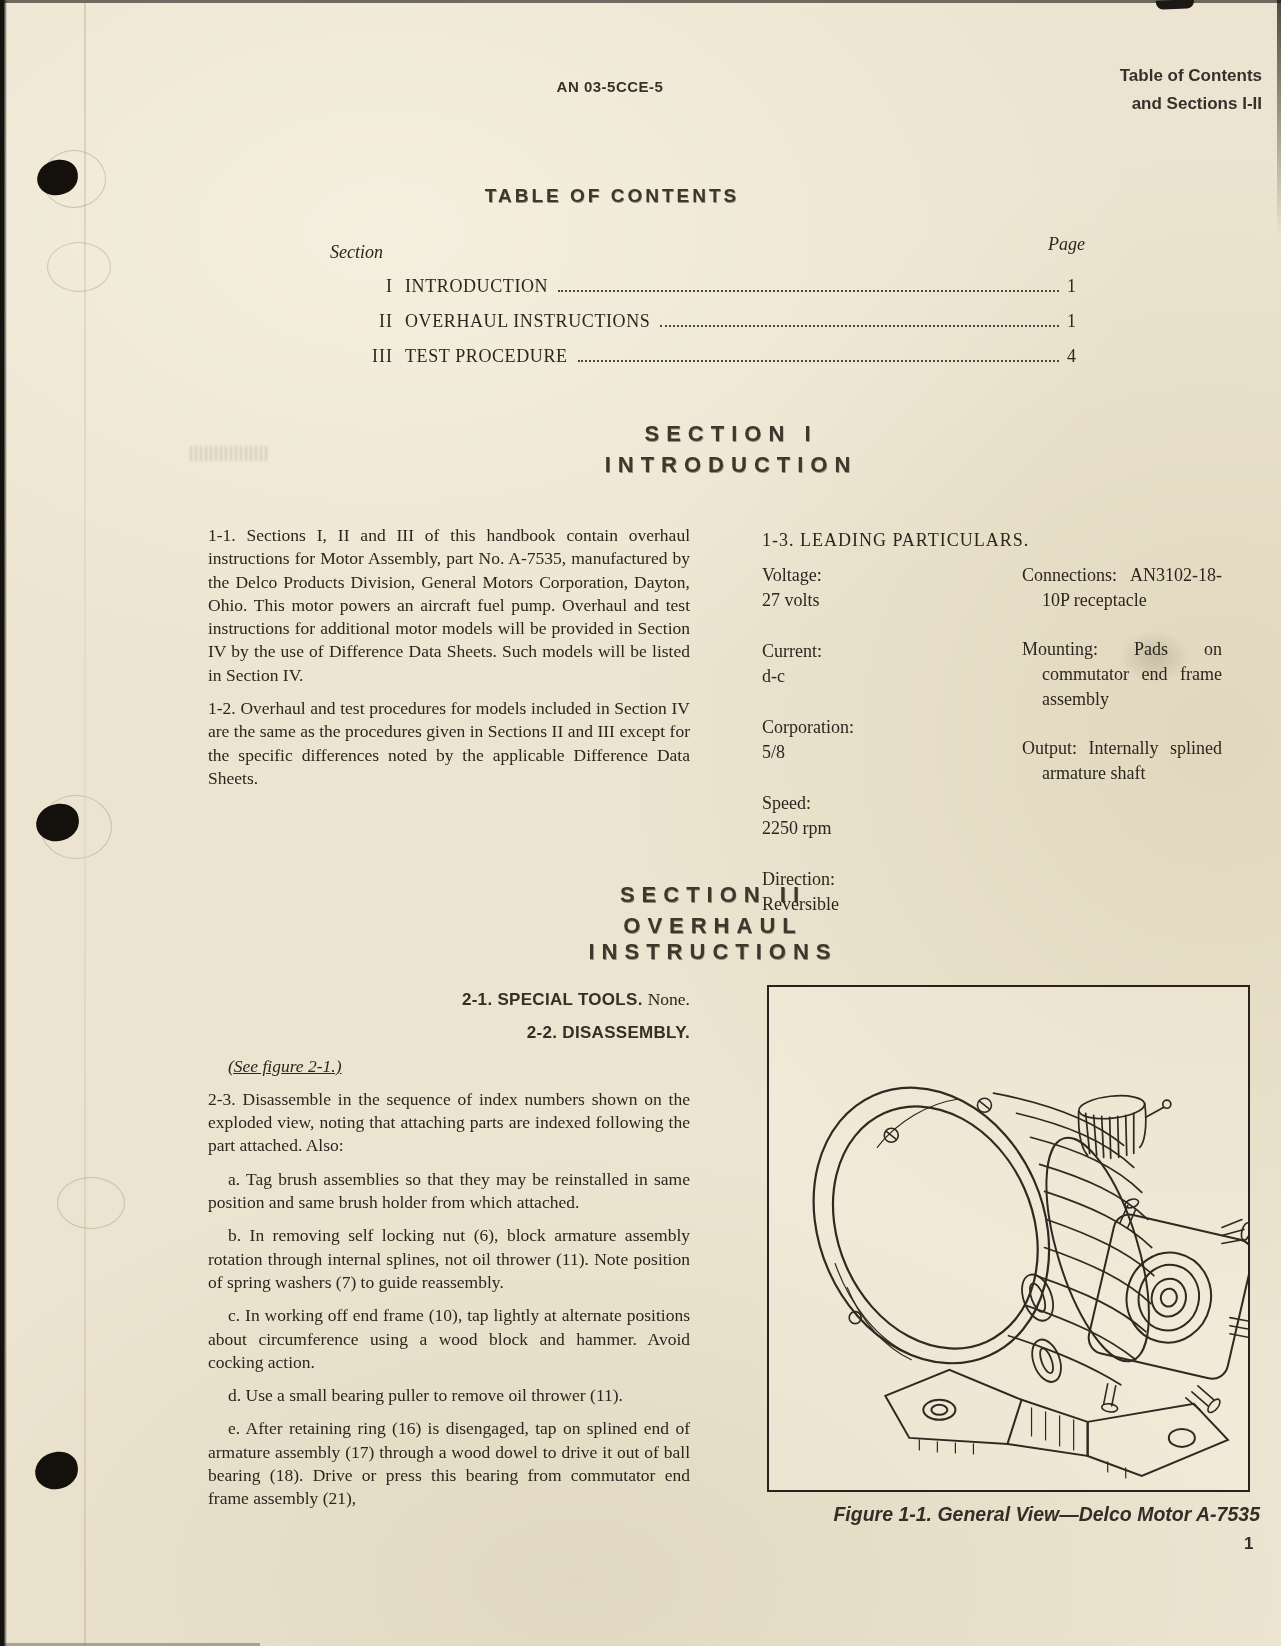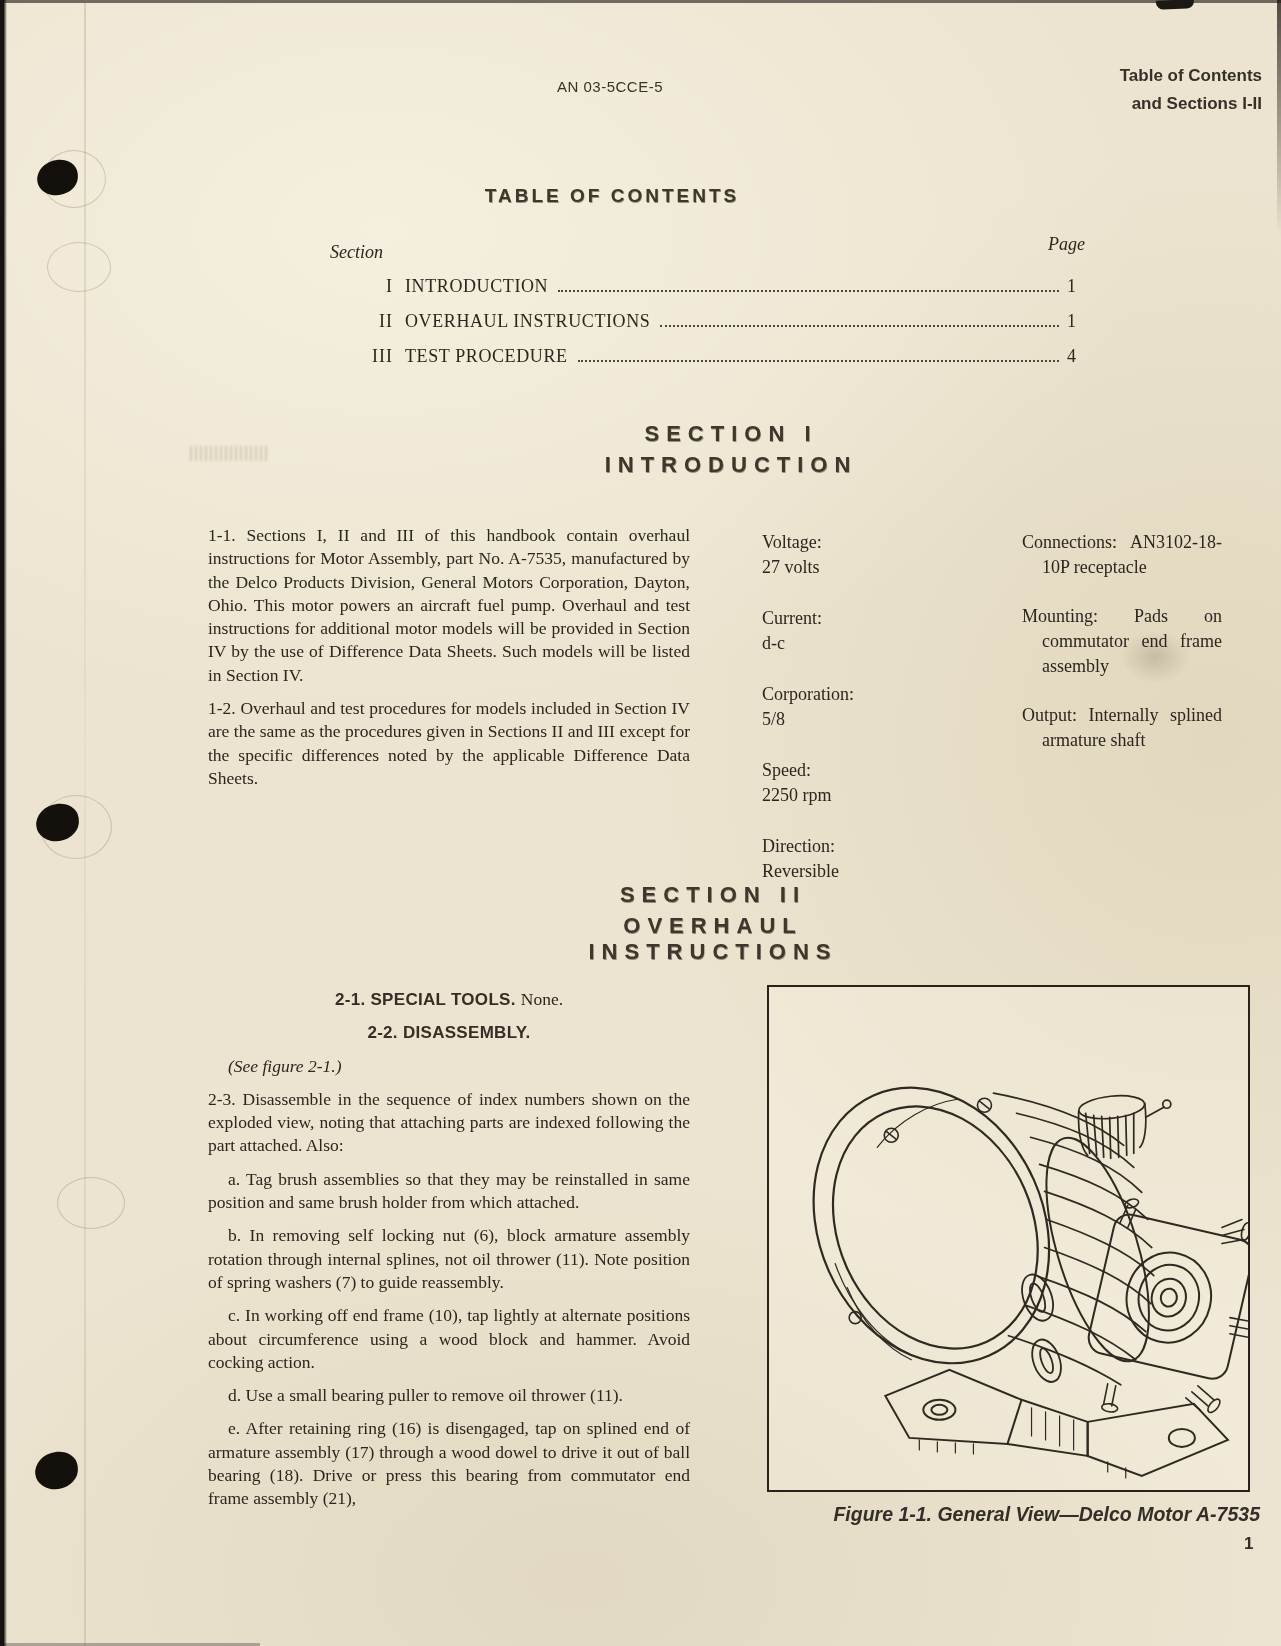--- a/index.html
+++ b/index.html
@@ -29,21 +29,21 @@
   .ring1{left:42px;top:150px;width:62px;height:56px;}
   .ring2{left:47px;top:242px;width:62px;height:48px;}
   .ring3{left:40px;top:795px;width:70px;height:62px;}
   .ring4{left:57px;top:1177px;width:66px;height:50px;}
   .stamp{left:190px;top:446px;width:78px;height:15px;opacity:.5;filter:blur(1px);
     background:repeating-linear-gradient(90deg,rgba(110,95,70,.45) 0 2px,transparent 2px 5px);}
   .stain1{left:1106px;top:620px;width:98px;height:74px;border-radius:50%;
     background:radial-gradient(closest-side,rgba(95,85,60,.22),rgba(95,85,60,0) 72%);}
   
   .sans{font-family:"Liberation Sans","DejaVu Sans",sans-serif;}
-  .doc-number{left:460px;top:78px;width:300px;text-align:center;font-weight:400;font-size:15px;letter-spacing:.5px;color:#38322a;}
+  .doc-number{left:460px;top:78px;width:300px;text-align:center;font-weight:700;font-size:15px;letter-spacing:.5px;color:#38322a;}
   .hdr-right{left:1020px;top:62px;width:242px;text-align:right;font-weight:700;font-size:17px;line-height:28px;color:#35302a;}
   .heading{font-weight:700;color:#3e382c;text-shadow:.6px .6px 0 rgba(40,34,24,.45);}
   .toc-title{left:402px;top:185px;width:420px;text-align:center;font-size:19px;letter-spacing:3px;}
   .sec-head{width:400px;text-align:center;font-size:22px;letter-spacing:7px;}
   .s1a{left:531px;top:421px;}  .s1b{left:531px;top:452px;}
   .s2a{left:513px;top:882px;}  .s2b{left:513px;top:913px;}
   
   .toc{left:330px;top:238px;width:755px;font-size:18px;}
   .toc .labels{position:relative;height:38px;font-style:italic;}
   .toc .lab-sec{position:absolute;left:0;top:4px;}
@@ -59,23 +59,23 @@
   .colL p{margin:0 0 10px 0;}
   .colR{left:762px;top:530px;width:460px;font-size:18px;}
   .lp-head{letter-spacing:1px;font-size:18px;margin:0 0 12px 0;}
   .spec-grid{position:relative;}
   .spec-row{display:flex;line-height:25px;margin-bottom:26px;flex-direction:column;}
   .spec-label{width:125px;}
   .spec-right{position:absolute;left:260px;top:0;width:200px;line-height:25px;}
   .spec-r{padding-left:20px;text-indent:-20px;margin-bottom:24px;text-align:justify;}
   
   .s2L{top:988px;}
-  .h2x{font-family:"Liberation Sans","DejaVu Sans",sans-serif;font-weight:700;font-size:17px;letter-spacing:.3px;color:#332e26;margin:0 0 9px 0;text-align:center;}
+  .h2x{font-family:"Liberation Sans","DejaVu Sans",sans-serif;font-weight:700;font-size:17px;letter-spacing:.3px;color:#332e26;margin:0 0 9px 0;text-align:right;}
   .h2x .val{font-family:"Liberation Serif","DejaVu Serif",serif;font-weight:400;font-size:17.5px;color:#2b261e;letter-spacing:0;}
-  .seefig{font-style:italic;text-indent:20px;margin:0 0 8px 0;text-align:left;}
+  .seefig{font-style:italic;text-indent:20px;margin:0 0 8px 0;text-align:left;text-decoration:underline;}
   .item{text-indent:20px;margin:0 0 8px 0;}
   .p23{margin:0 0 9px 0;}
   
   .figure-box{left:767px;top:985px;width:483px;height:507px;border:2.5px solid #27221b;box-sizing:border-box;
     background:rgba(255,251,238,.25);}
   .figure-box svg{display:block;width:100%;height:100%;}
   .fig-caption{left:790px;top:1503px;width:470px;text-align:right;font-weight:700;font-style:italic;font-size:19.5px;color:#332e27;}
   .page-num{left:1244px;top:1534px;font-weight:700;font-size:17px;color:#332e26;}
 </style>
 </head>
@@ -133,20 +133,21 @@
 
   <div class="abs sans heading sec-head s1a">SECTION I</div>
   <div class="abs sans heading sec-head s1b">INTRODUCTION</div>
 
   <div class="abs colL s1L">
     <p>1-1.  Sections I, II and III of this handbook contain overhaul instructions for Motor Assembly, part No. A-7535, manufactured by the Delco Products Division, General Motors Corporation, Dayton, Ohio. This motor powers an aircraft fuel pump. Overhaul and test instructions for additional motor models will be provided in Section IV by the use of Difference Data Sheets. Such models will be listed in Section IV.</p>
     <p>1-2.  Overhaul and test procedures for models included in Section IV are the same as the procedures given in Sections II and III except for the specific differences noted by the applicable Difference Data Sheets.</p>
   </div>
 
   <div class="abs colR">
+    <p class="lp-head">1-3. LEADING PARTICULARS.</p>
     <div class="spec-grid">
       <div class="spec-row">
         <span class="spec-label">Voltage:</span>
         <span class="spec-value">27 volts</span>
       </div>
       <div class="spec-row">
         <span class="spec-label">Current:</span>
         <span class="spec-value">d-c</span>
       </div>
       <div class="spec-row">

